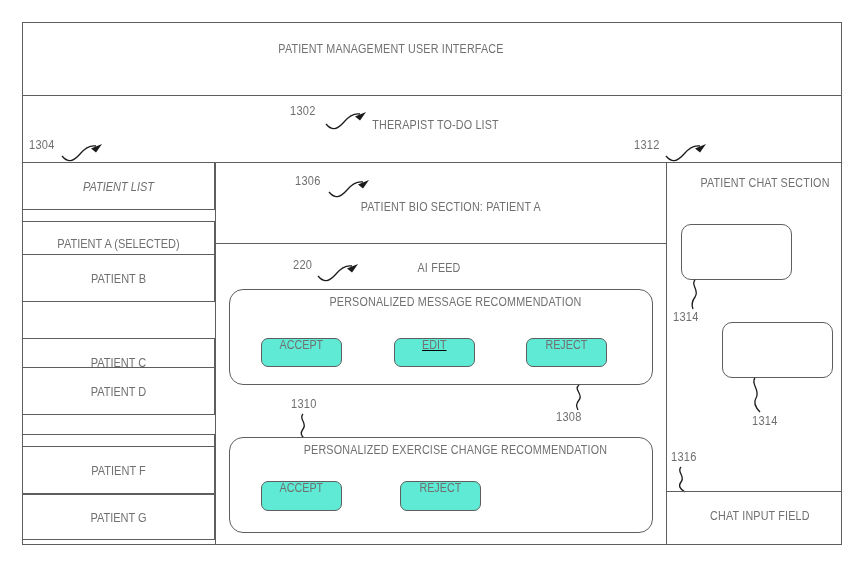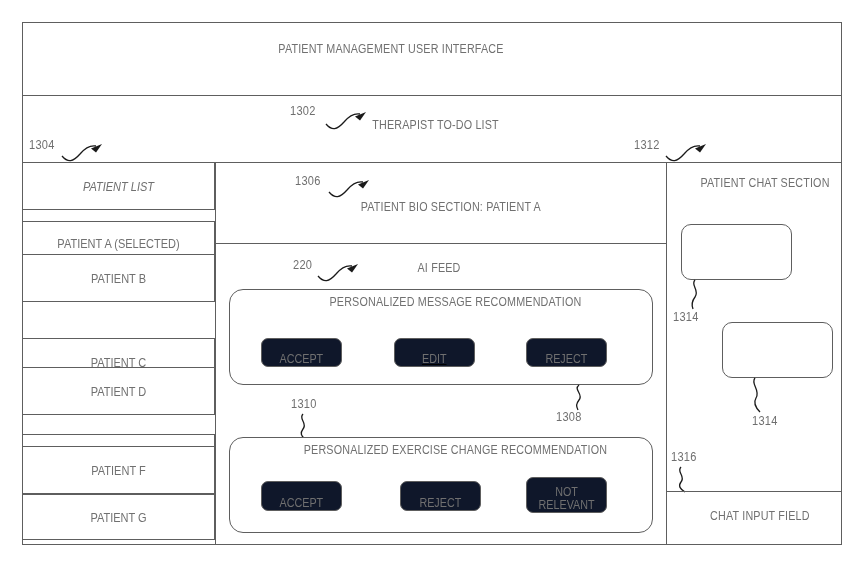--- a/index.html
+++ b/index.html
@@ -83,23 +83,23 @@
     border: 1.4px solid #5e5e5e;
     border-radius: 14px;
     box-sizing: border-box;
     background: #ffffff;
   }
   .btn {
     position: absolute;
     border: 1.4px solid #5e5e5e;
     border-radius: 7px;
     box-sizing: border-box;
-    background: #0f172a;
+    background: #5eead4;
     display: flex;
-    align-items: flex-end;
+    align-items: flex-start;
     justify-content: center;
   }
   .btn .btxt {
     color: #707070;
     font-size: 12.5px;
     line-height: 13px;
     text-align: center;
     transform: scaleX(0.86);
     white-space: pre-line;
     font-family: "Liberation Sans", sans-serif;
@@ -237,24 +237,20 @@
   <div class="card" style="left:227px; top:437px; width:424px; height:96px;"></div>
 
   <div class="lbl" style="left:277px; top:443px;">PERSONALIZED EXERCISE CHANGE RECOMMENDATION</div>
 
   <div class="btn" style="left:259px; top:481px; width:81px; height:30px;">
     <span class="btxt">ACCEPT</span>
   </div>
   <div class="btn" style="left:398px; top:481px; width:81px; height:30px;">
     <span class="btxt">REJECT</span>
   </div>
-  <div class="btn" style="left:524px; top:477px; width:81px; height:36px;">
-    <span class="btxt">NOT
-RELEVANT</span>
-  </div>
 
   <div class="lbl" style="left:688px; top:176px;">PATIENT CHAT SECTION</div>
 
   <div class="bubble" style="left:679px; top:224px; width:111px; height:56px;"></div>
 
   <svg class="leader" style="left:684px; top:279px; width:24px; height:32px;" viewBox="0 0 24 32">
     <path d="M9,1 C4,6 14,11 9,18 C6,22 5,25 7,30" fill="none" stroke="#1a1a1a" stroke-width="1.3"></path>
   </svg>
   <div class="ref" style="left:671px; top:309px;">1314</div>
 

